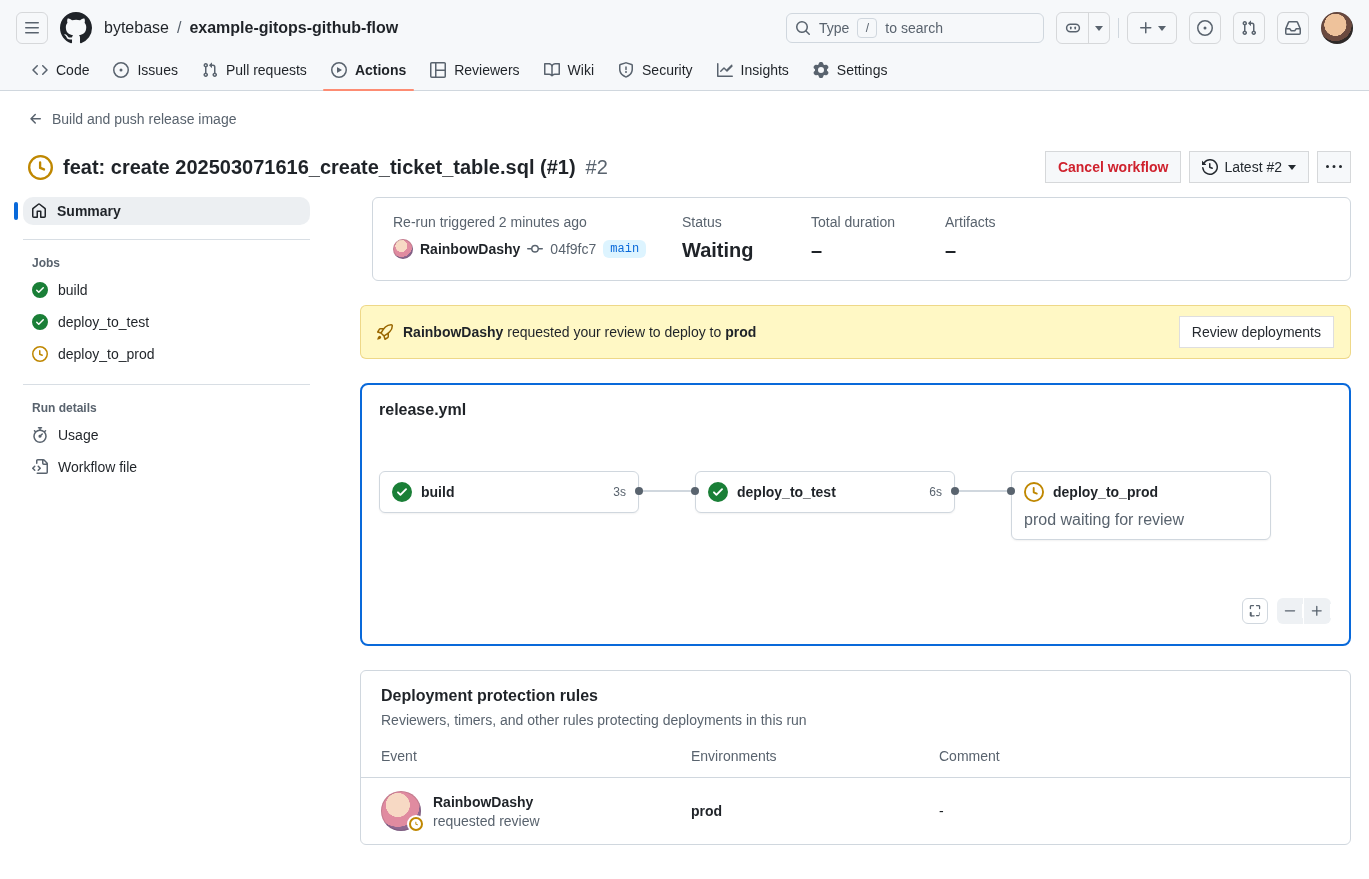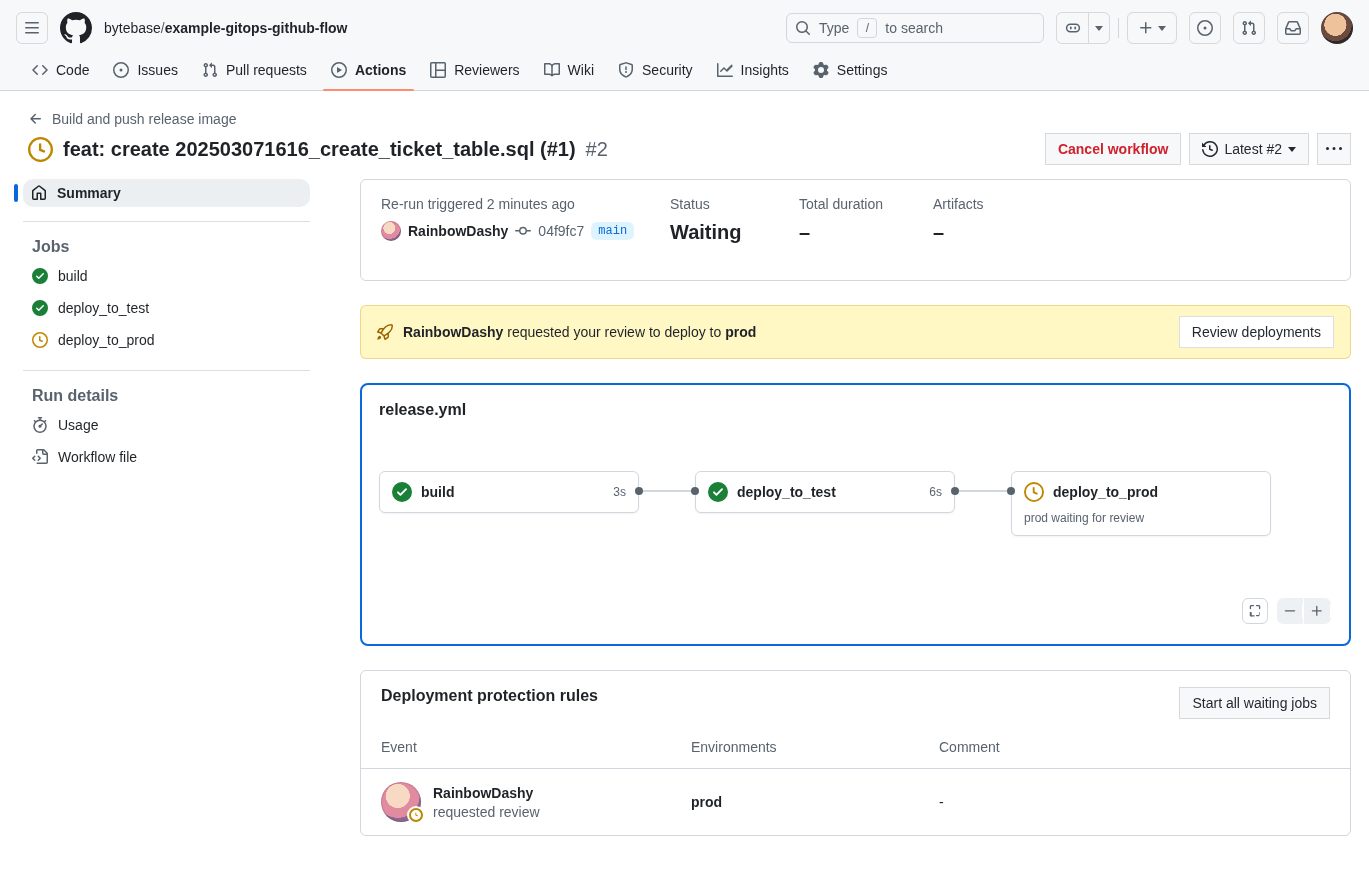--- a/index.html
+++ b/index.html
@@ -13,21 +13,21 @@
 
   
   .app-header { background:#f6f8fa; border-bottom:1px solid #d0d7de; padding:12px 16px 0 16px; }
   .header-row { display:flex; align-items:center; gap:12px; }
   .icon-btn {
     width:32px; height:32px; border:1px solid rgba(31,35,40,0.15); border-radius:6px;
     background:transparent; display:inline-flex; align-items:center; justify-content:center;
     color:#59636e; cursor:pointer;
   }
   .gh-logo { color:#1f2328; }
-  .breadcrumb { display:flex; align-items:center; font-size:14px; }
+  .breadcrumb { display:flex; align-items:center; gap:8px; font-size:16px; }
   .breadcrumb a { color:#1f2328; text-decoration:none; }
   .breadcrumb .repo { font-weight:600; }
   .breadcrumb .sep { color:#59636e; }
   .header-spacer { flex:1; }
   .search-box {
     width:258px; height:30px; border:1px solid #d0d7de; border-radius:6px;
     display:flex; align-items:center; gap:8px; padding:0 8px; color:#59636e; cursor:text;
   }
   .slash-key {
     width:20px; height:20px; border:1px solid #d0d7de; border-radius:4px;
@@ -52,21 +52,21 @@
   }
   .repo-tab svg { color:#59636e; }
   .repo-tab.active { font-weight:600; }
   .repo-tab.active::after {
     content:""; position:absolute; left:0; right:0; bottom:-1px; height:2px;
     background:#fd8c73; border-radius:2px;
   }
 
   
   .page-head { padding:20px 18px 0 28px; }
-  .back-link { display:inline-flex; align-items:center; gap:8px; color:#59636e; text-decoration:none; margin-bottom:6px; cursor:pointer; }
+  .back-link { display:inline-flex; align-items:center; gap:8px; color:#59636e; text-decoration:none; margin-bottom:24px; cursor:pointer; }
   .title-row { display:flex; align-items:center; gap:10px; }
   .title-row h1 { font-size:20px; font-weight:600; }
   .run-number { font-size:20px; font-weight:400; color:#59636e; }
   .title-actions { margin-left:auto; display:flex; align-items:center; gap:8px; }
   .btn {
     height:32px; padding:0 12px; border:1px solid rgba(31,35,40,0.15); border-radius:0;
     background:#f6f8fa; color:#24292f; font-size:14px; font-weight:500;
     display:inline-flex; align-items:center; gap:6px; cursor:pointer;
     font-family:inherit;
   }
@@ -83,33 +83,33 @@
   
   .summary-item {
     position:relative; display:flex; align-items:center; gap:10px;
     margin-left:7px; padding:6px 8px; border-radius:10px;
     background:rgba(208,215,222,0.4); font-weight:600; cursor:pointer;
   }
   .summary-item .active-bar {
     position:absolute; left:-9px; top:5px; bottom:5px; width:4px; border-radius:2px; background:#0969da;
   }
   .side-divider { border:none; border-top:1px solid #d8dee4; margin:14px 0 0 7px; }
-  .side-heading { font-size:16px; font-weight:600; color:#59636e; margin:16px 0 4px 16px; }
+  .side-heading { font-size:12px; font-weight:600; color:#59636e; margin:16px 0 4px 16px; }
   .side-item {
     display:flex; align-items:center; gap:10px; padding:8px 8px 8px 16px;
     color:#1f2328; cursor:pointer; border-radius:6px;
   }
   .ic-success { color:#1a7f37; }
   .ic-waiting { color:#bf8700; }
 
   
   .card { border:1px solid #d0d7de; border-radius:6px; background:#fff; }
 
   
-  .run-summary { display:grid; grid-template-columns:289px 129px 134px 1fr; padding:16px 0 36px 20px; margin-bottom:24px; }
+  .run-summary { display:grid; grid-template-columns:289px 129px 134px 1fr; padding:16px 0 18px 20px; margin-bottom:24px;margin-left:12px; }
   .rs-label { color:#59636e; font-size:14px; margin-bottom:9px; }
   .rs-value { font-size:20px; font-weight:600; }
   .actor-line { display:flex; align-items:center; gap:7px; }
   .avatar-sm {
     width:20px; height:20px; border-radius:50%; flex:none;
     background:radial-gradient(circle at 42% 35%, #f7d9c4 0 34%, #e08ba0 35% 62%, #8e6790 63%);
     box-shadow:inset 0 0 0 1px rgba(31,35,40,0.15);
   }
   .actor-name { font-weight:600; }
   .sha { color:#59636e; }
@@ -130,21 +130,21 @@
   .graph-file { font-size:16px; font-weight:600; }
   .graph-trigger { font-size:12px; color:#59636e; margin-top:4px; }
   .graph-row { display:flex; align-items:flex-start; margin-top:52px; }
   .node {
     width:260px; background:#fff; border:1px solid #d0d7de; border-radius:6px;
     padding:10px 12px; box-shadow:0 1px 2px rgba(31,35,40,0.06); cursor:pointer;
   }
   .node-title { display:flex; align-items:center; gap:9px; }
   .node-label { font-weight:600; }
   .node-duration { margin-left:auto; color:#59636e; font-size:12px; }
-  .node-note { font-size:12px; color:#59636e; margin-top:9px; }
+  .node-note { font-size:16px; color:#59636e; margin-top:9px; }
   .connector { width:56px; height:2px; background:#d0d7de; margin-top:19px; position:relative; flex:none; }
   .connector::before, .connector::after {
     content:""; position:absolute; top:-3px; width:8px; height:8px; border-radius:50%; background:#59636e;
   }
   .connector::before { left:-4px; }
   .connector::after { right:-4px; }
   .graph-controls { position:absolute; right:18px; bottom:20px; display:flex; align-items:center; gap:9px; }
   .gc-full {
     width:26px; height:26px; background:#fff; border:1px solid #d0d7de; border-radius:6px;
     display:flex; align-items:center; justify-content:center; color:#59636e; cursor:pointer;
@@ -542,22 +542,22 @@
             </span>
           </span>
         </span>
       </div>
     </section>
 
     <section class="card protection-card">
       <div class="pc-head">
         <div>
           <div class="pc-title">Deployment protection rules</div>
+          <div class="pc-sub">Reviewers, timers, and other rules protecting deployments in this run</div>
         </div>
-        <button class="btn">Start all waiting jobs</button>
       </div>
       <div class="pc-table-head">
         <span>Event</span>
         <span>Environments</span>
         <span>Comment</span>
       </div>
       <div class="pc-row">
         <div class="event-cell">
           <span class="avatar-lg">
             <span class="avatar-badge">

